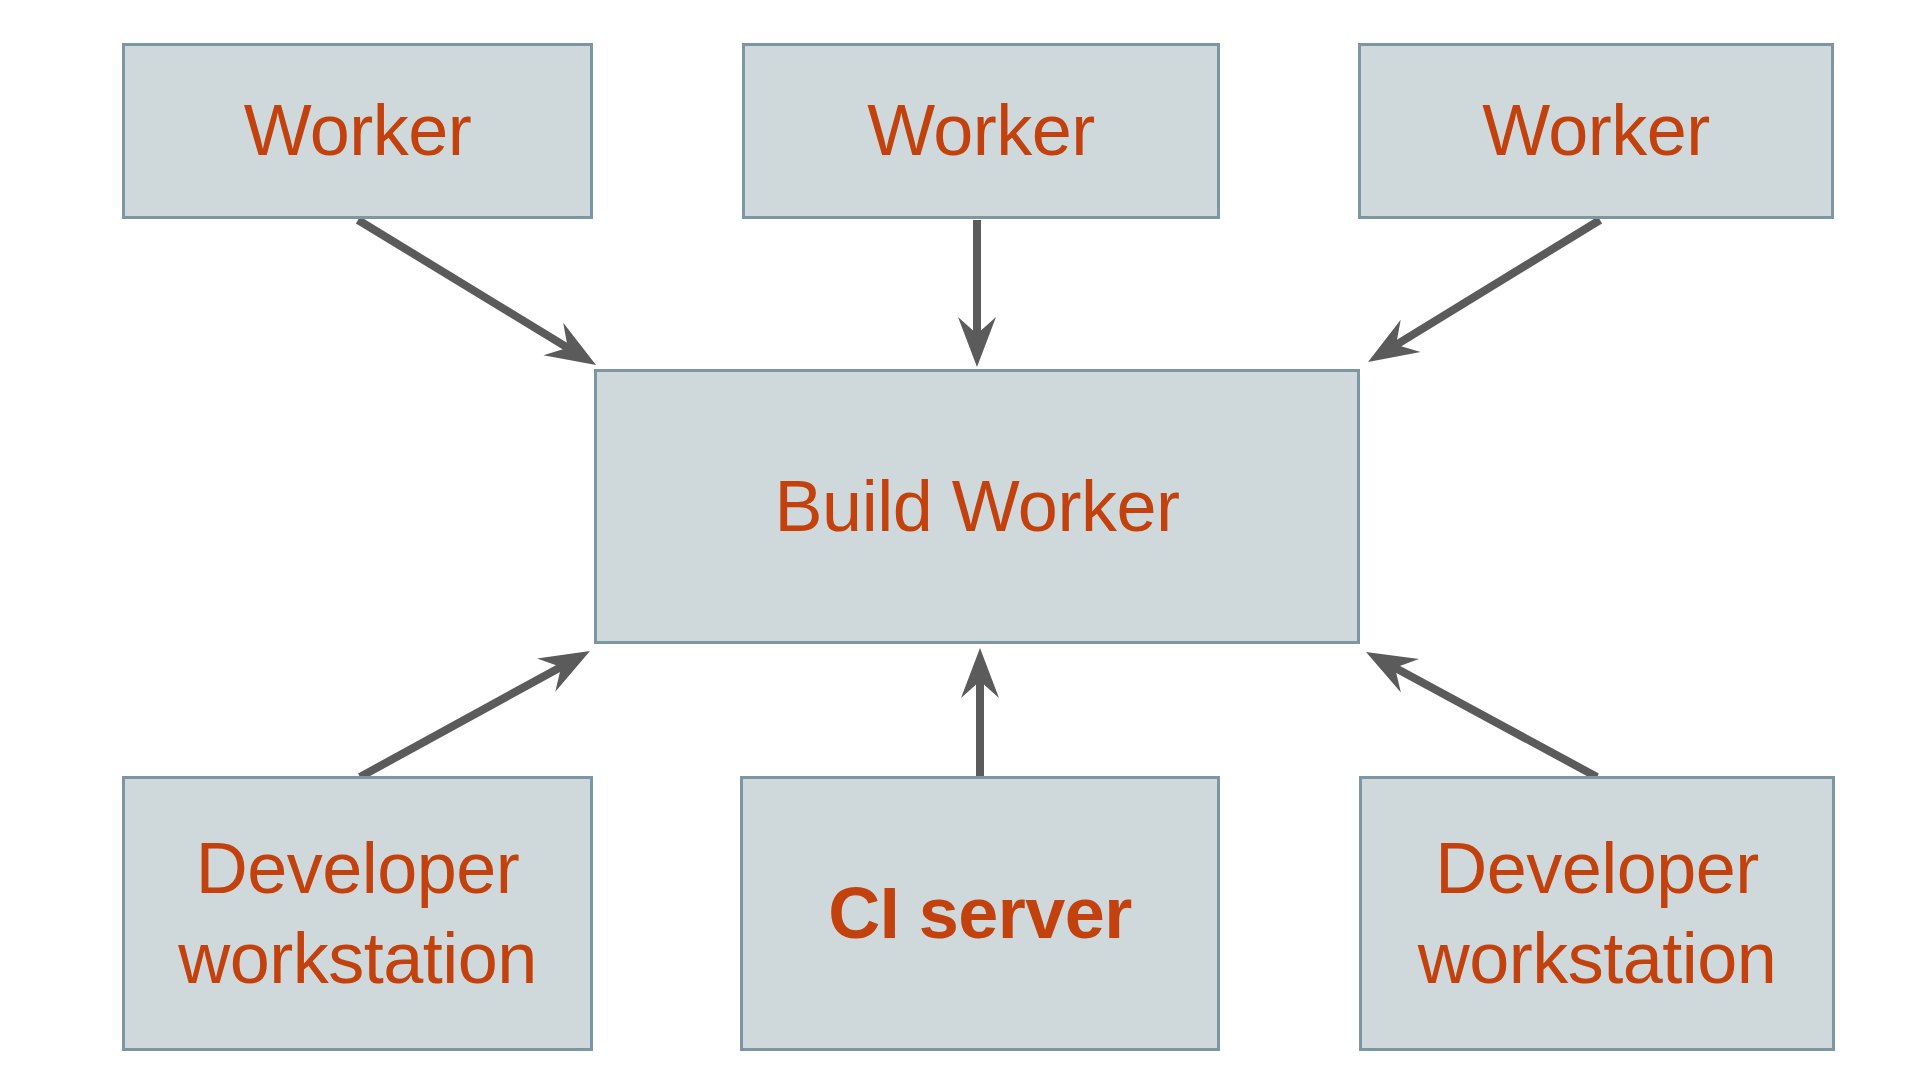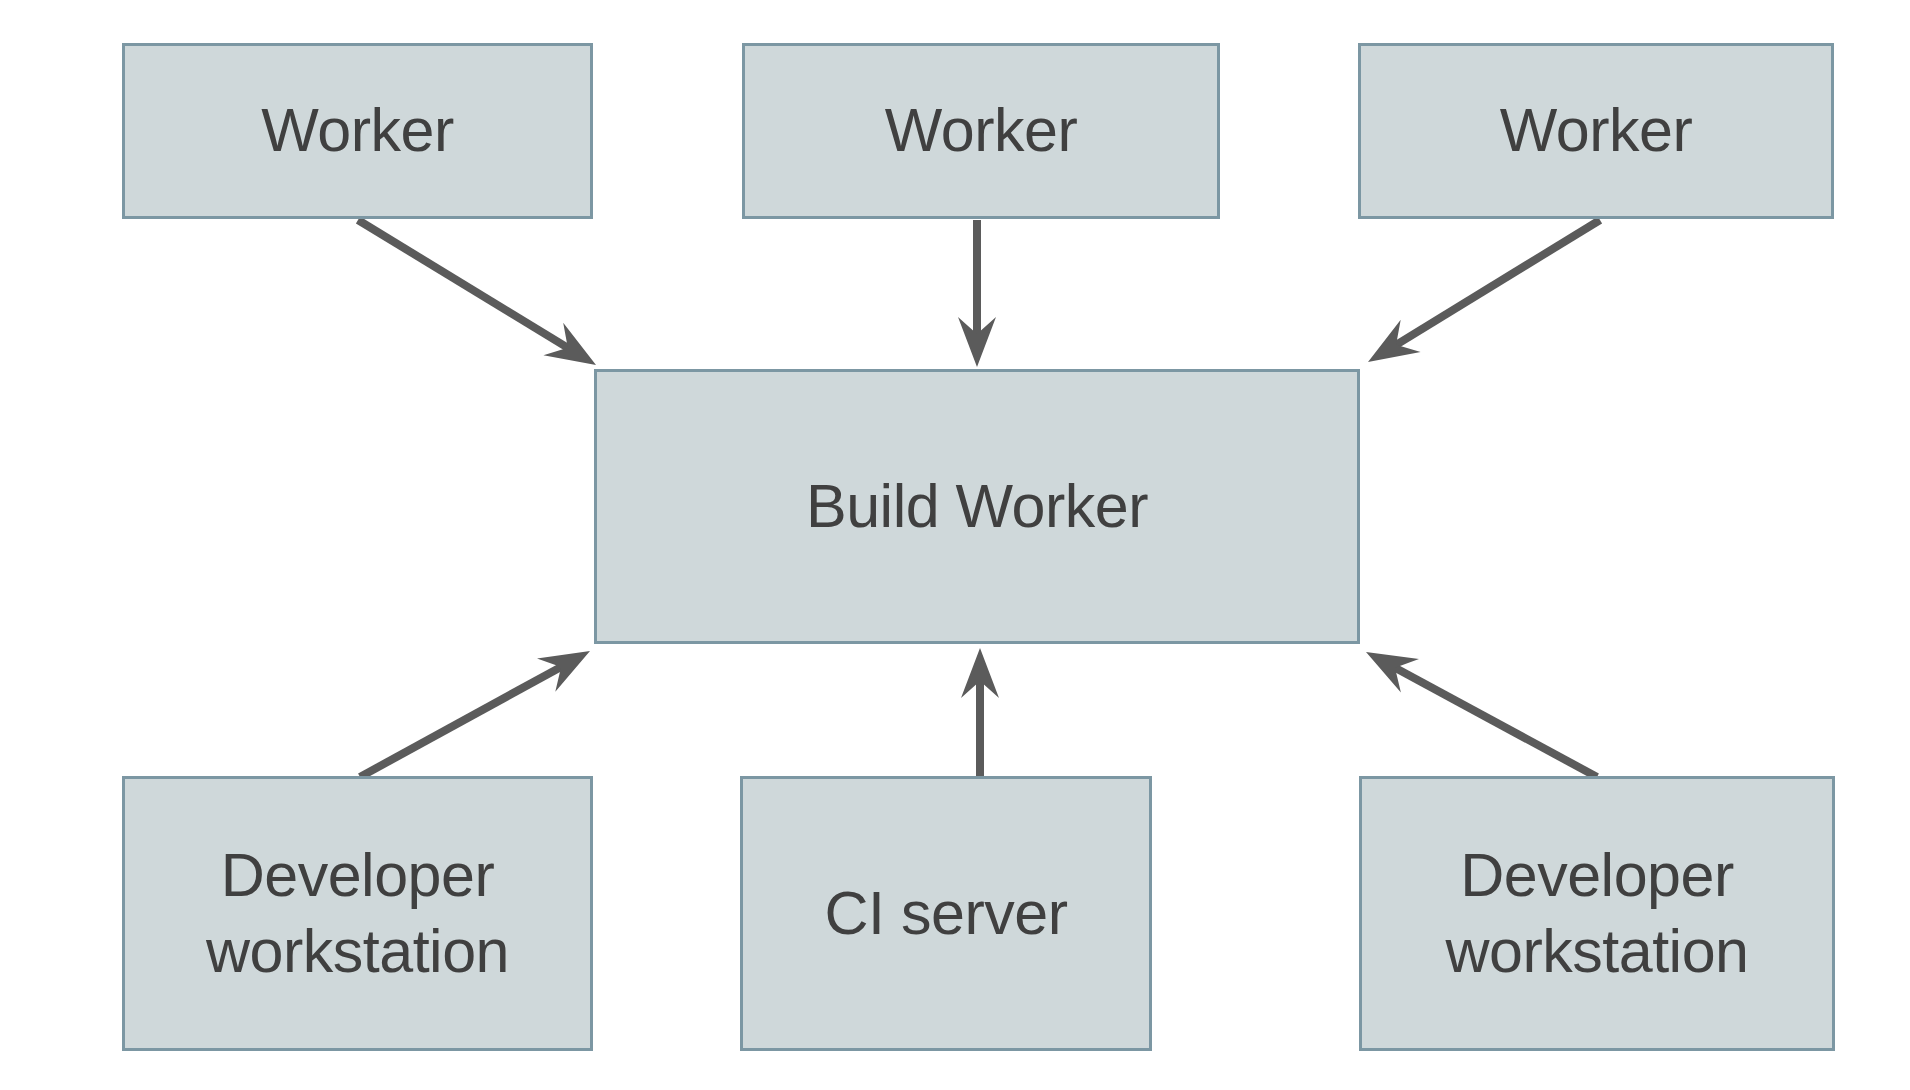--- a/index.html
+++ b/index.html
@@ -23,24 +23,24 @@
     height: 1090px;
     pointer-events: none;
   }
   .node {
     position: absolute;
     box-sizing: border-box;
     display: flex;
     align-items: center;
     justify-content: center;
     text-align: center;
-    font-size: 61px;
+    font-size: 72px;
     line-height: 1.24;
     letter-spacing: -0.5px;
-    color: #404040;
+    color: #c2410c;
     padding: 0 12px;
   }
 </style>
 </head>
 <body>
 
 <div class="canvas">
   <svg class="arrows-layer" width="1910" height="1090" viewBox="0 0 1910 1090" xmlns="http://www.w3.org/2000/svg">
       <line x1="358" y1="220" x2="568.7" y2="348.4" stroke="#5b5b5b" stroke-width="8"></line>
       <polygon points="596.0,365.0 563.2,322.8 567.8,347.8 543.4,355.2" fill="#5b5b5b"></polygon>
@@ -64,20 +64,20 @@
       </div>
       <div class="node" style="left: 1358px; top: 43px; width: 476px; height: 176px; background: rgb(207, 216, 218); border: 3px solid rgb(124, 151, 163);">
         <span>Worker</span>
       </div>
       <div class="node" style="left: 594px; top: 369px; width: 766px; height: 275px; background: rgb(207, 216, 218); border: 3px solid rgb(124, 151, 163);">
         <span>Build Worker</span>
       </div>
       <div class="node" style="left: 122px; top: 776px; width: 471px; height: 275px; background: rgb(207, 216, 218); border: 3px solid rgb(124, 151, 163);">
         <span>Developer workstation</span>
       </div>
-      <div class="node" style="left: 740px; top: 776px; width: 412px; height: 275px; background: rgb(207, 216, 218); border: 3px solid rgb(124, 151, 163);">
+      <div class="node" style="left: 740px; top: 776px; width: 480px; height: 275px; background: rgb(207, 216, 218); border: 3px solid rgb(124, 151, 163); font-weight: bold;">
         <span>CI server</span>
       </div>
       <div class="node" style="left: 1359px; top: 776px; width: 476px; height: 275px; background: rgb(207, 216, 218); border: 3px solid rgb(124, 151, 163);">
         <span>Developer workstation</span>
       </div>
     </div>
 </div>
 
 </body></html>

